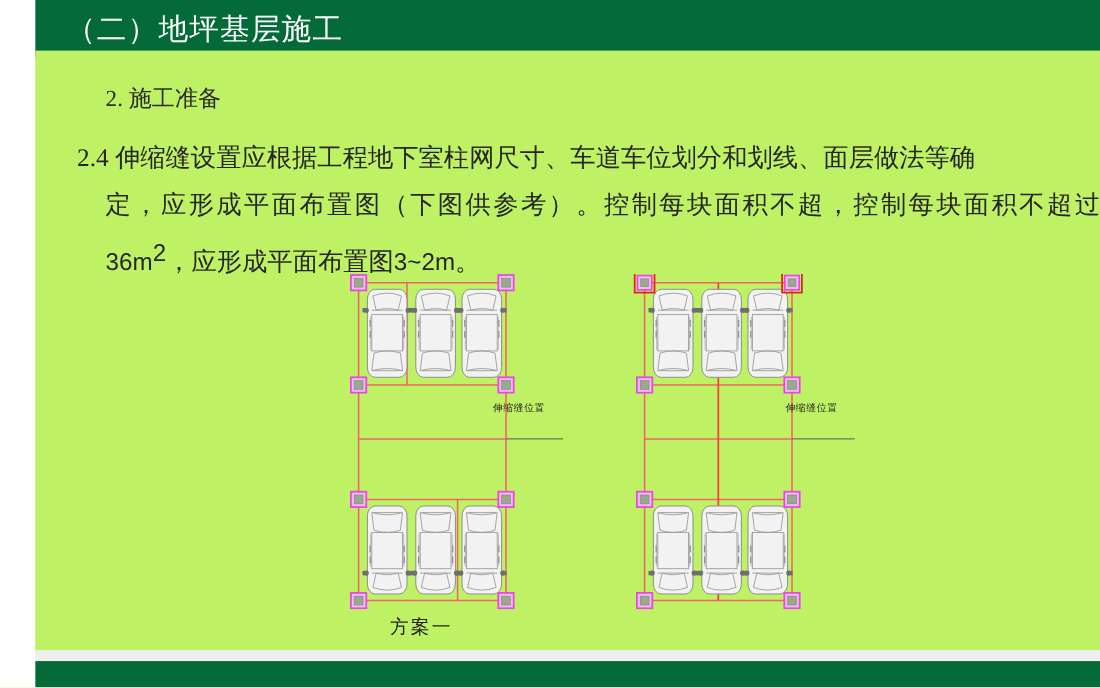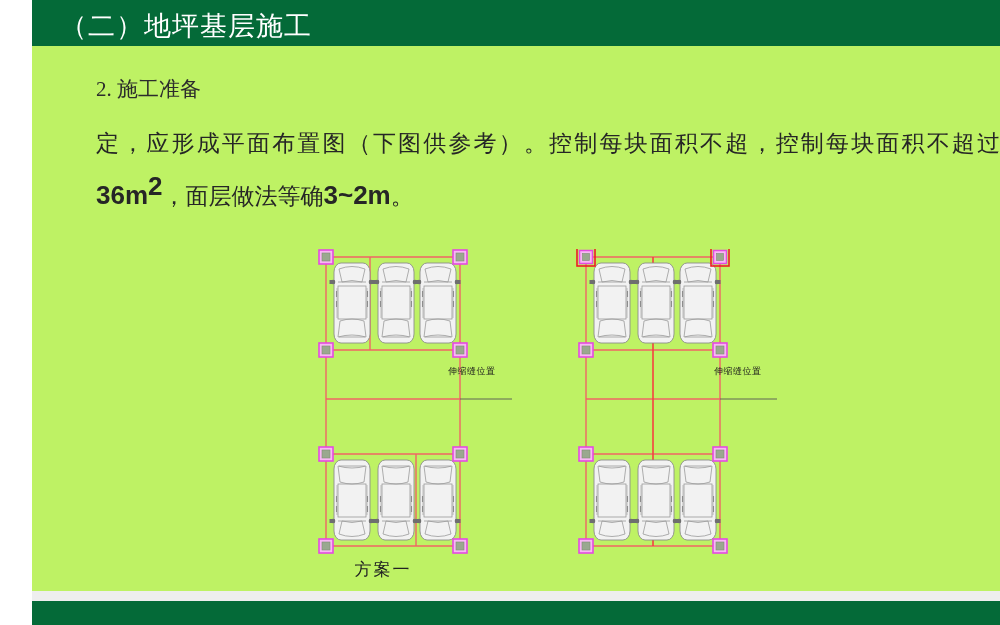--- a/index.html
+++ b/index.html
@@ -73,22 +73,22 @@
     font-size: 23px;
     line-height: 43px;
     color: #262626;
     text-align: justify;
     text-indent: 0;
   }
   .para .ln2 { display: block; padding-left: 26px; }
   .para .sup { font-size: 15px; vertical-align: super; }
   .para .lat {
     font-family: "Liberation Sans", "DejaVu Sans", sans-serif;
-    font-weight: bold;
-    font-size: 26px;
+    font-weight: normal;
+    font-size: 22px;
   }
   
   .footer-band {
     position: absolute;
     left: 0;
     bottom: 0;
     width: 1000px;
     height: 24px;
     background: #046A38;
   }
@@ -123,22 +123,23 @@
 
   <div class="header-band"></div>
   <div class="header-title">（二）地坪基层施工</div>
   <div class="header-rule"></div>
 
   <div class="body-area">
 
     <div class="subhead">2. 施工准备</div>
 
     <div class="para">
+      <span>2.4  伸缩缝设置应根据工程地下室柱网尺寸、车道车位划分和划线、面层做法等确</span>
       <span class="ln2">
-        <span>定，应形成平面布置图（下图供参考）。控制每块面积不超，控制每块面积不超</span><span>过</span><span class="lat">36m</span><span class="lat sup">2</span><span>，面层做法等确</span><span class="lat">3~2m</span><span>。</span>
+        <span>定，应形成平面布置图（下图供参考）。控制每块面积不超，控制每块面积不超</span><span>过</span><span class="lat">36m</span><span class="lat sup">2</span><span>，应形成平面布置图</span><span class="lat">3~2m</span><span>。</span>
       </span>
     </div>
 
     <div class="plan" style="left:276px; top:203px;">
       <svg width="210" height="305" viewBox="0 0 210 305">
         <defs>
 
           <g id="car1">
 
             <rect x="2" y="2" width="36" height="80" rx="7" ry="9" fill="#f2f2f2" stroke="#8d8d8d" stroke-width="0.9"></rect>

